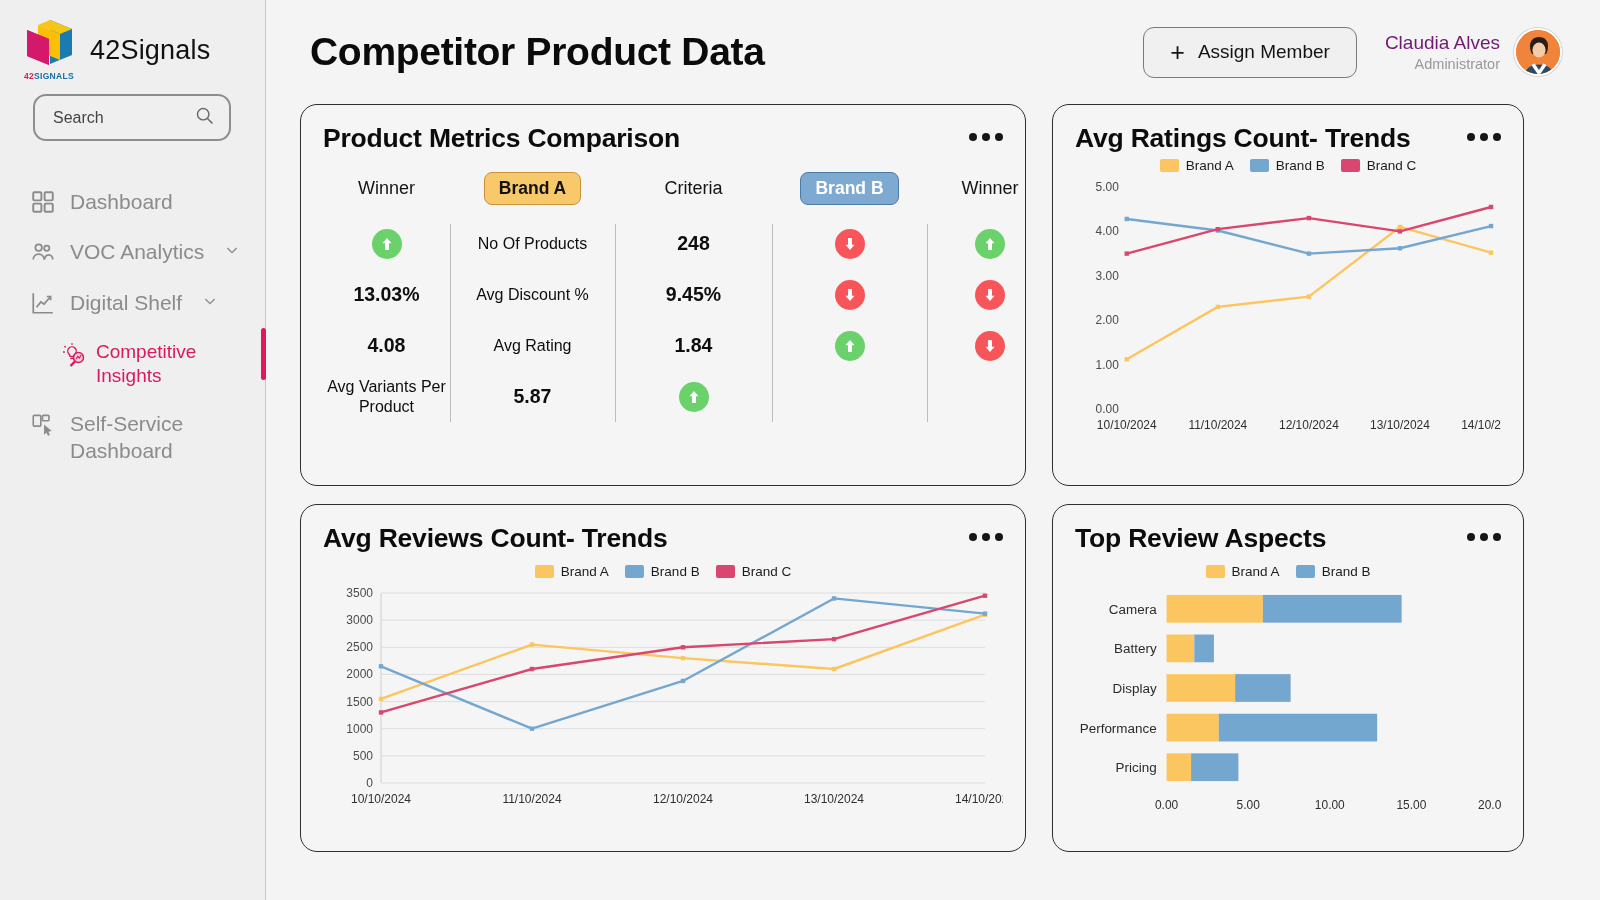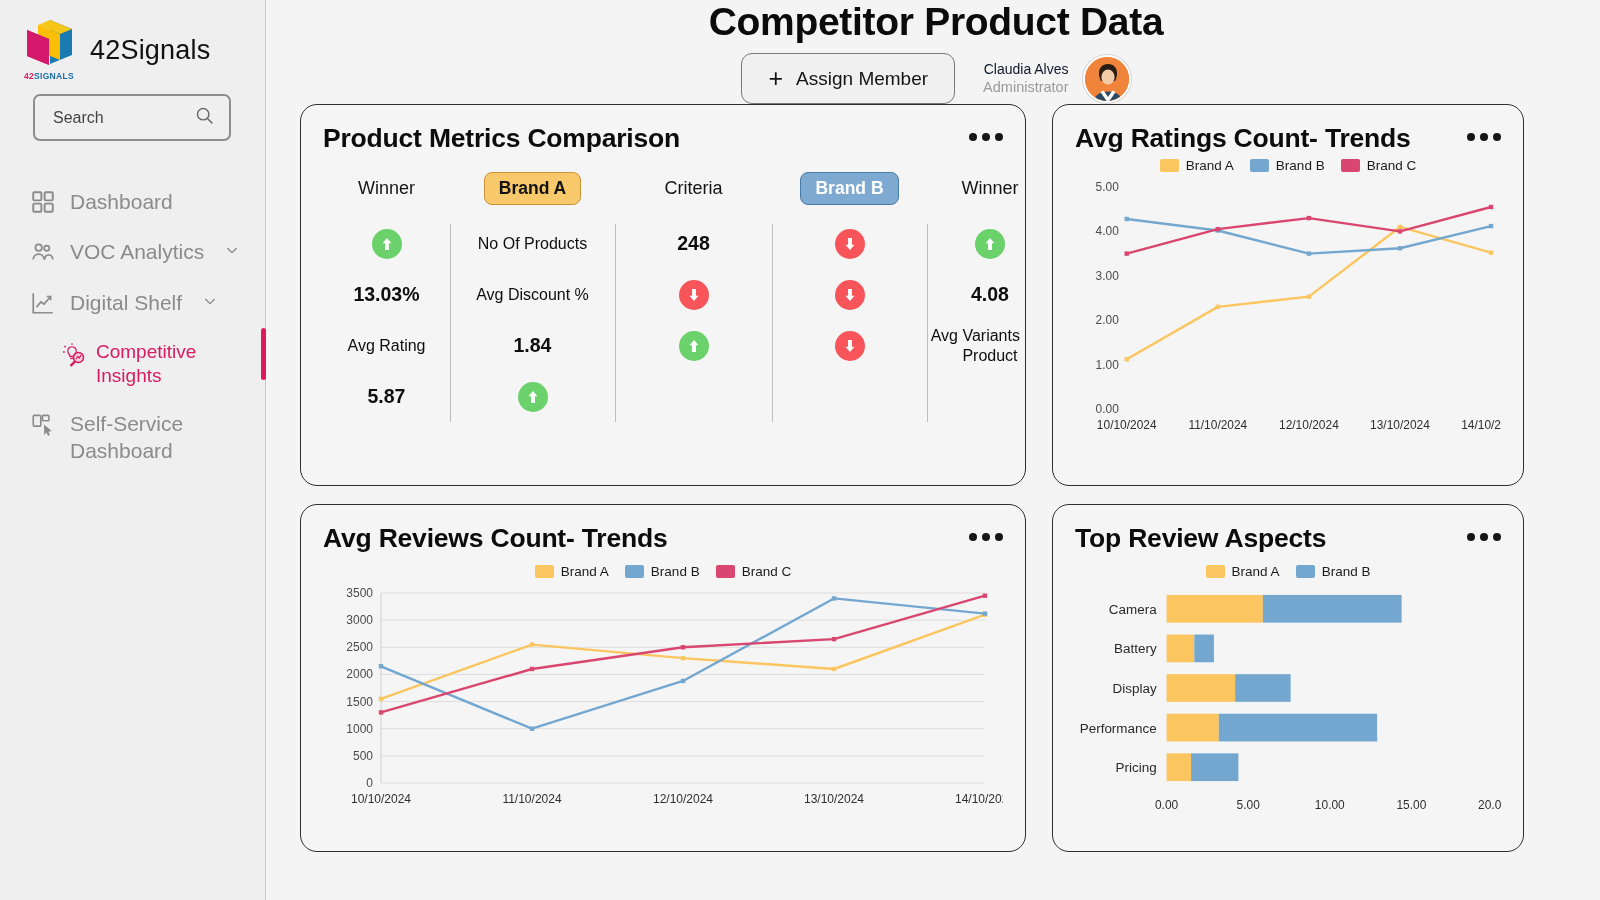--- a/index.html
+++ b/index.html
@@ -38,21 +38,21 @@
   .logo-sub .s1 { color: #d81b60; }
   .logo-sub .s2 { color: #1a6ea8; }
   .brand-name {
     font-size: 27px; color: #111; letter-spacing: .2px;
   }
 
   .search-box {
     margin: 8px 18px 0 33px;
     height: 47px; width: 198px;
     border: 2px solid #8d8d8d;
-    border-radius: 7px;
+    border-radius: 13px;
     background: #efefef;
     display: flex; align-items: center;
     padding: 0 14px 0 18px;
     gap: 8px;
   }
   .search-box input {
     border: none; outline: none; background: transparent;
     font-family: "Liberation Sans", sans-serif;
     font-size: 16px; color: #3a3a3a; flex: 1; width: 100%;
   }
@@ -86,40 +86,39 @@
     flex: 1; height: 900px;
     background: #f4f4f4;
     padding: 0 24px 0 22px;
     position: relative;
   }
   .topbar {
     height: 104px;
     display: flex; align-items: center;
     justify-content: space-between;
     padding: 0 14px 0 22px;
-    flex-direction: column;
   }
   .page-title {
     font-size: 39px; font-weight: bold; color: #0b0b0b;
     letter-spacing: -.3px;
   }
   .top-right { display: flex; align-items: center; gap: 28px; }
   .assign-btn {
     display: flex; align-items: center; gap: 13px;
     border: 1px solid #7a7a7a;
     border-radius: 11px;
     background: #f0f0f0;
     height: 51px; padding: 0 26px;
     font-size: 19px; color: #141414;
     cursor: pointer;
   }
   .plus-ico { font-size: 25px; line-height: 1; font-weight: 500; }
   .user-block { display: flex; align-items: center; gap: 14px; }
   .user-text { text-align: right; line-height: 1.25; }
-  .user-name { font-size: 14px; color: #0f172a; }
+  .user-name { font-size: 19px; color: #701a75; }
   .user-role { font-size: 14.5px; color: #999; }
   .avatar {
     width: 48px; height: 48px; border-radius: 50%;
     overflow: hidden; position: relative;
     border: 2px solid #ffffff;
     box-shadow: 0 0 0 1px #d4d4d4;
     background: #f2843c;
     flex: 0 0 48px;
   }
 
@@ -404,20 +403,21 @@
 
           <div class="cell">
               <span class="arrow up">
                 <svg width="18" height="18" viewBox="0 0 24 24" fill="#fff">
                   <path d="M12 4l6 7h-3.4v9h-5.2v-9H6z"></path>
                 </svg>
               </span>
             </div>
           <div class="cell">13.03%</div>
           <div class="cell crit">Avg Discount %</div>
+          <div class="cell">9.45%</div>
           <div class="cell">
               <span class="arrow down">
                 <svg width="18" height="18" viewBox="0 0 24 24" fill="#fff">
                   <path d="M12 20l-6-7h3.4V4h5.2v9H18z"></path>
                 </svg>
               </span>
             </div>
 
           <div class="cell">
               <span class="arrow down">

